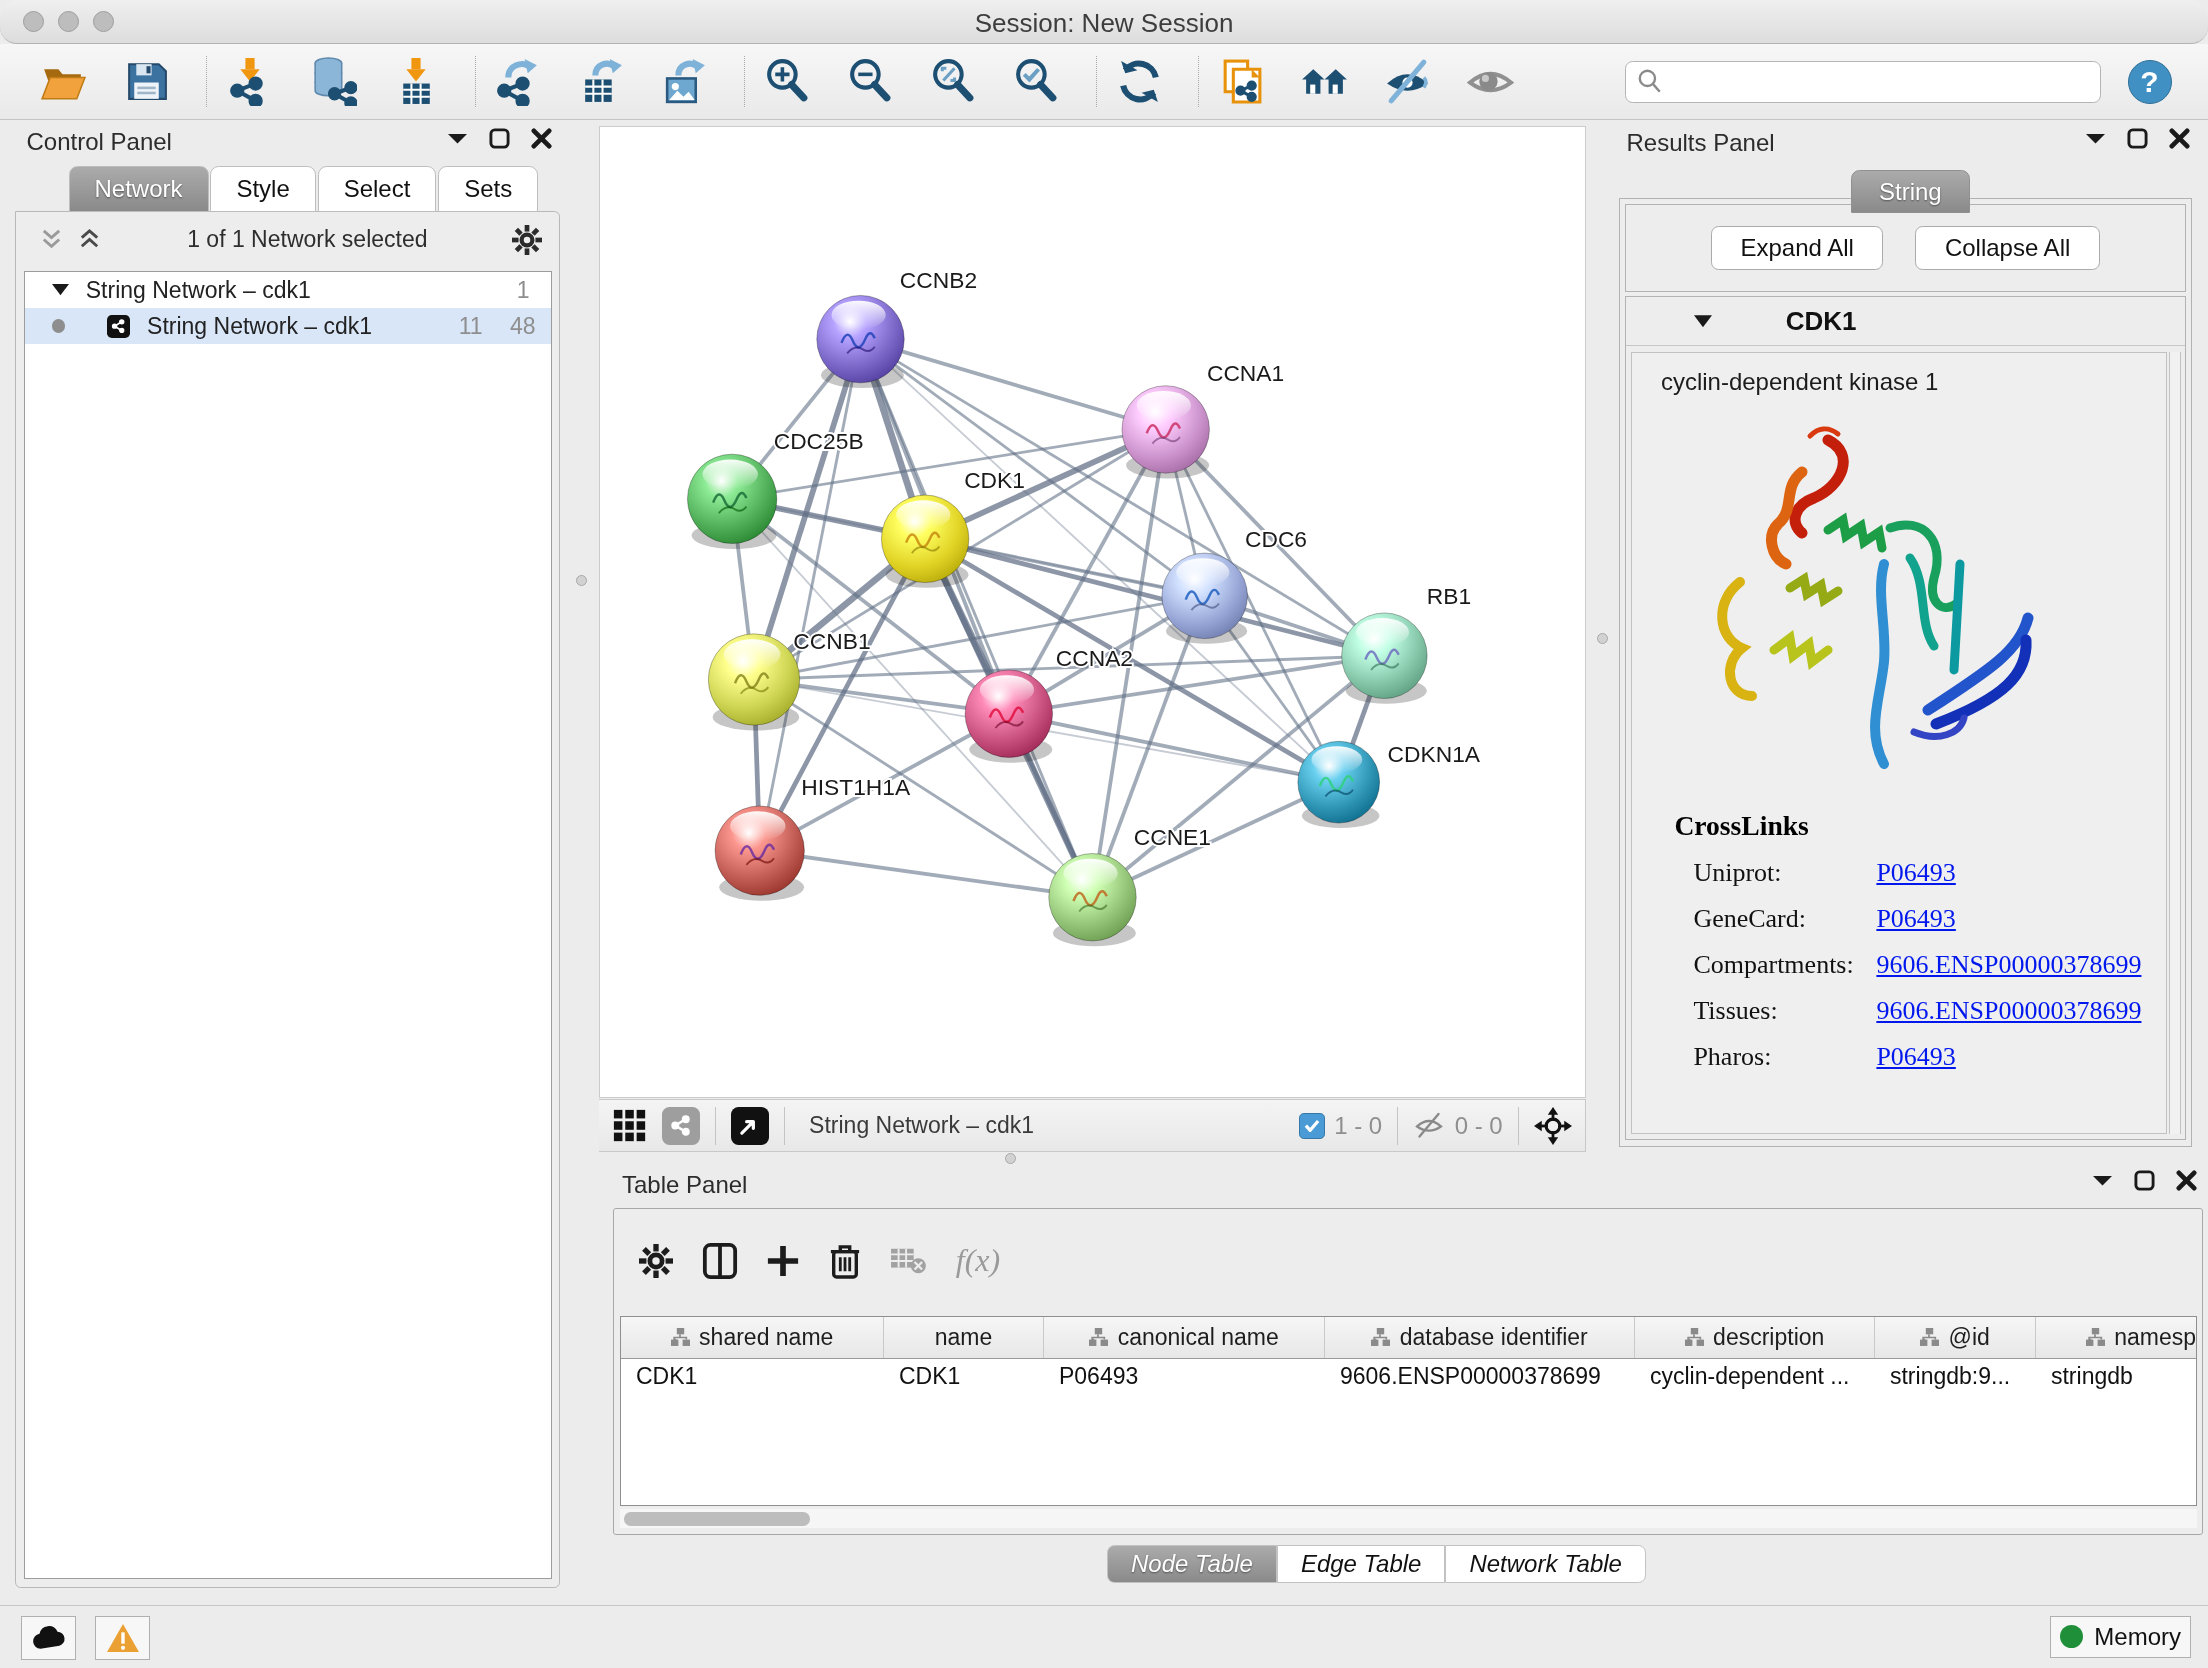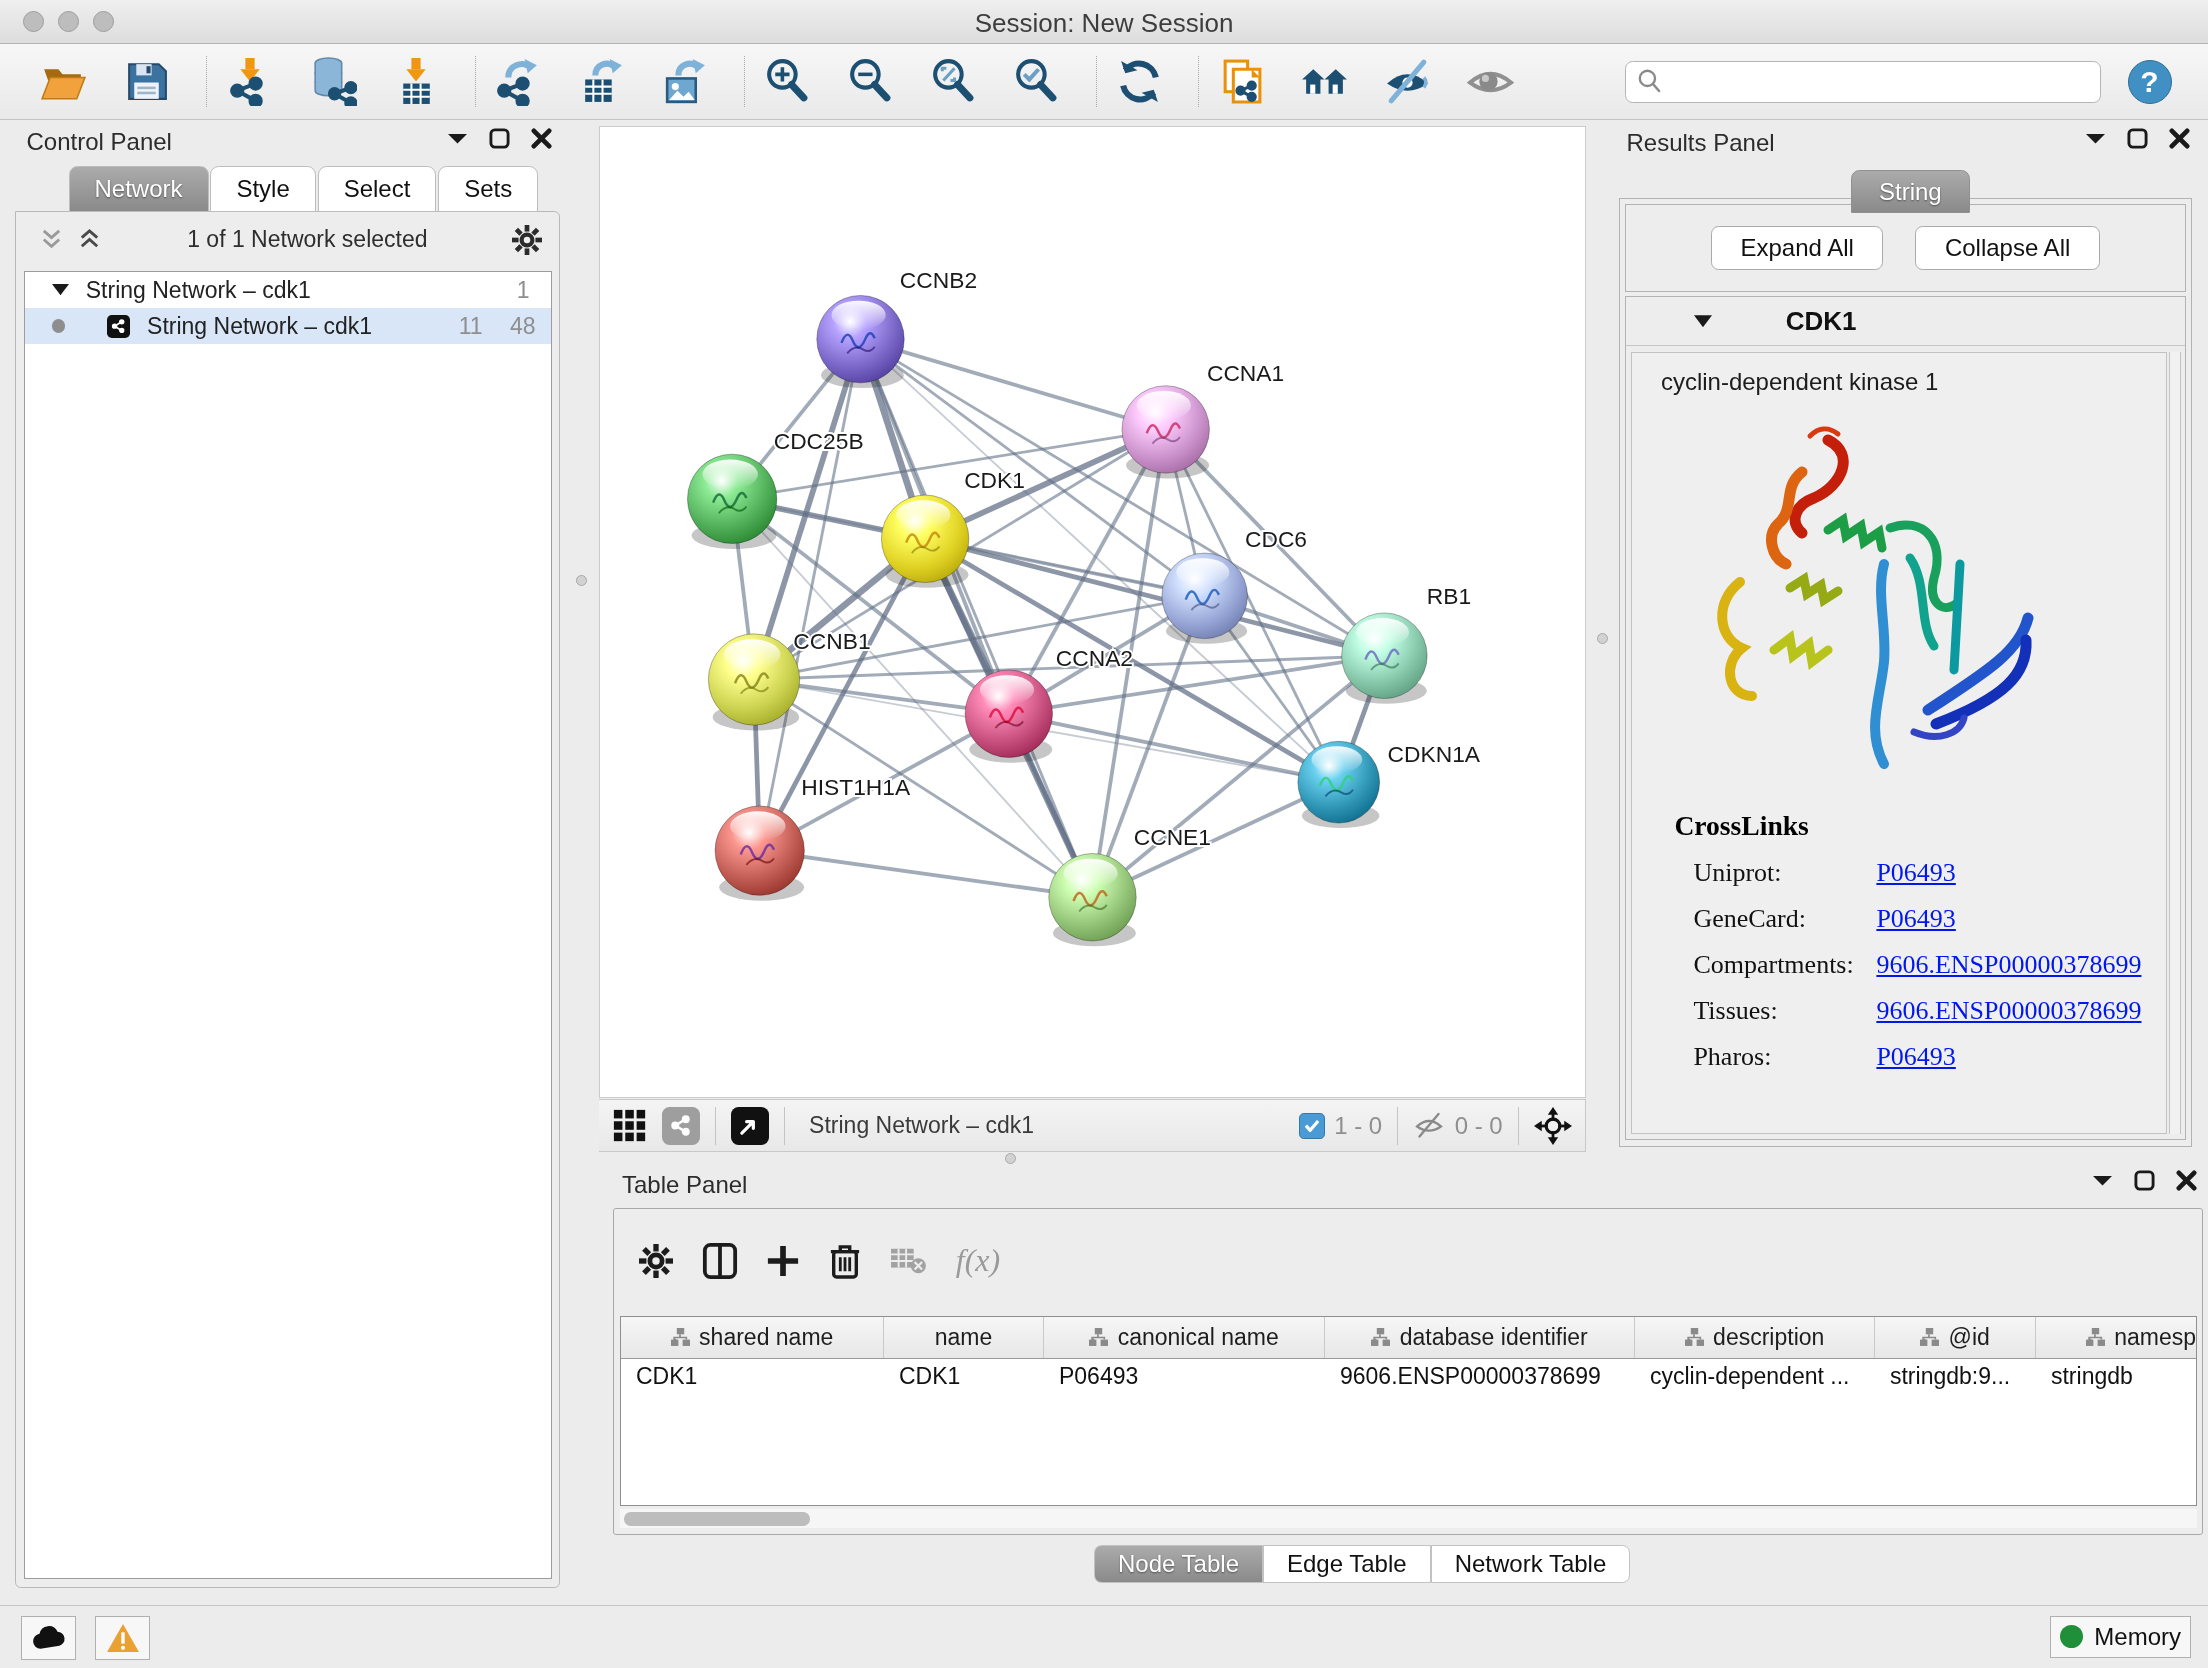--- a/index.html
+++ b/index.html
@@ -2,21 +2,21 @@
 <html style="font-size:15px"><head>
 <meta charset="utf-8">
 <style>
   * { margin:0; padding:0; box-sizing:border-box; }
   html,body { background:#d8d8d8; }
   #app { position:relative; width:2208px; height:1668px; background:#ececec;
          font-family:"Liberation Sans", sans-serif; overflow:hidden; color:#222; }
 
   
   .titlebar { position:absolute; left:0; top:0; width:2208px; height:44px;
-    background:linear-gradient(#efefef,#dddddd); border-bottom:1px solid #b3b3b3; }
+    background:linear-gradient(#efefef,#dddddd); border-bottom:1px solid #b3b3b3;border-radius:17px; }
   .traffic { position:absolute; top:11.4px; width:21px; height:21px; border-radius:50%;
     background:#bdbdbd; border:1px solid #9d9d9d; }
   .win-title { position:absolute; top:7.6px; left:0; width:100%; text-align:center;
     font-size:26px; color:#3d3d3d; }
 
   
   .toolbar { position:absolute; left:0; top:44px; width:2208px; height:76px;
     background:linear-gradient(#f7f7f7,#e9e9e9); border-bottom:1px solid #c4c4c4;
     display:flex; align-items:center; padding:0 27px 0 38px; }
   .tbtn { width:51px; height:51px; display:flex; align-items:center; justify-content:center;
@@ -111,21 +111,21 @@
   .grid-table { position:absolute; left:5.7px; right:5.7px; top:107px; bottom:28.5px;
     background:#fff; border:1px solid #8f8f8f; overflow:hidden; }
   .gt-headrow { display:flex; height:42px; background:linear-gradient(#f6f6f6,#e7e7e7);
     border-bottom:1px solid #9a9a9a; }
   .gt-h { display:flex; align-items:center; justify-content:center; gap:9.5px; font-size:23px;
     color:#1e1e1e; border-right:1px solid #c9c9c9; flex:0 0 auto; overflow:hidden; }
   .gt-row { display:flex; height:36px; }
   .gt-c { font-size:23px; color:#111; padding:3.8px 0 0 15px; flex:0 0 auto; overflow:hidden; white-space:nowrap; }
   .tp-hscroll { position:absolute; left:5.7px; right:5.7px; bottom:5.7px; height:19px; background:#f6f6f6; }
   .tp-thumb { position:absolute; left:3.8px; top:2.9px; width:186px; height:13.3px; border-radius:6.7px; background:#bdbdbd; }
-  .tp-tabs { position:absolute; left:495px; top:379px; display:flex; }
+  .tp-tabs { position:absolute; left:508px; top:379px; display:flex;font-style:italic; }
   .tp-tab { height:38px; display:flex; align-items:center; padding:0 23px; background:#fff;
     border:1px solid #c2c2c2; font-size:24px; color:#111; }
   .tp-tab:first-child { border-radius:7.6px 0 0 7.6px; }
   .tp-tab:last-child { border-radius:0 7.6px 7.6px 0; }
   .tp-tab.sel { background:linear-gradient(#ababab,#8a8a8a); color:#fff; text-shadow:0 1px 1.9px rgba(0,0,0,.45); }
 
   
   .statusbar { position:absolute; left:0; top:1605px; width:2208px; height:63px;
     background:#ececec; border-top:1px solid #c6c6c6;text-align:right; }
   .sb-btn { position:absolute; top:9.5px; height:44px; background:#f7f7f7; border:1.9px solid #b0b0b0;

